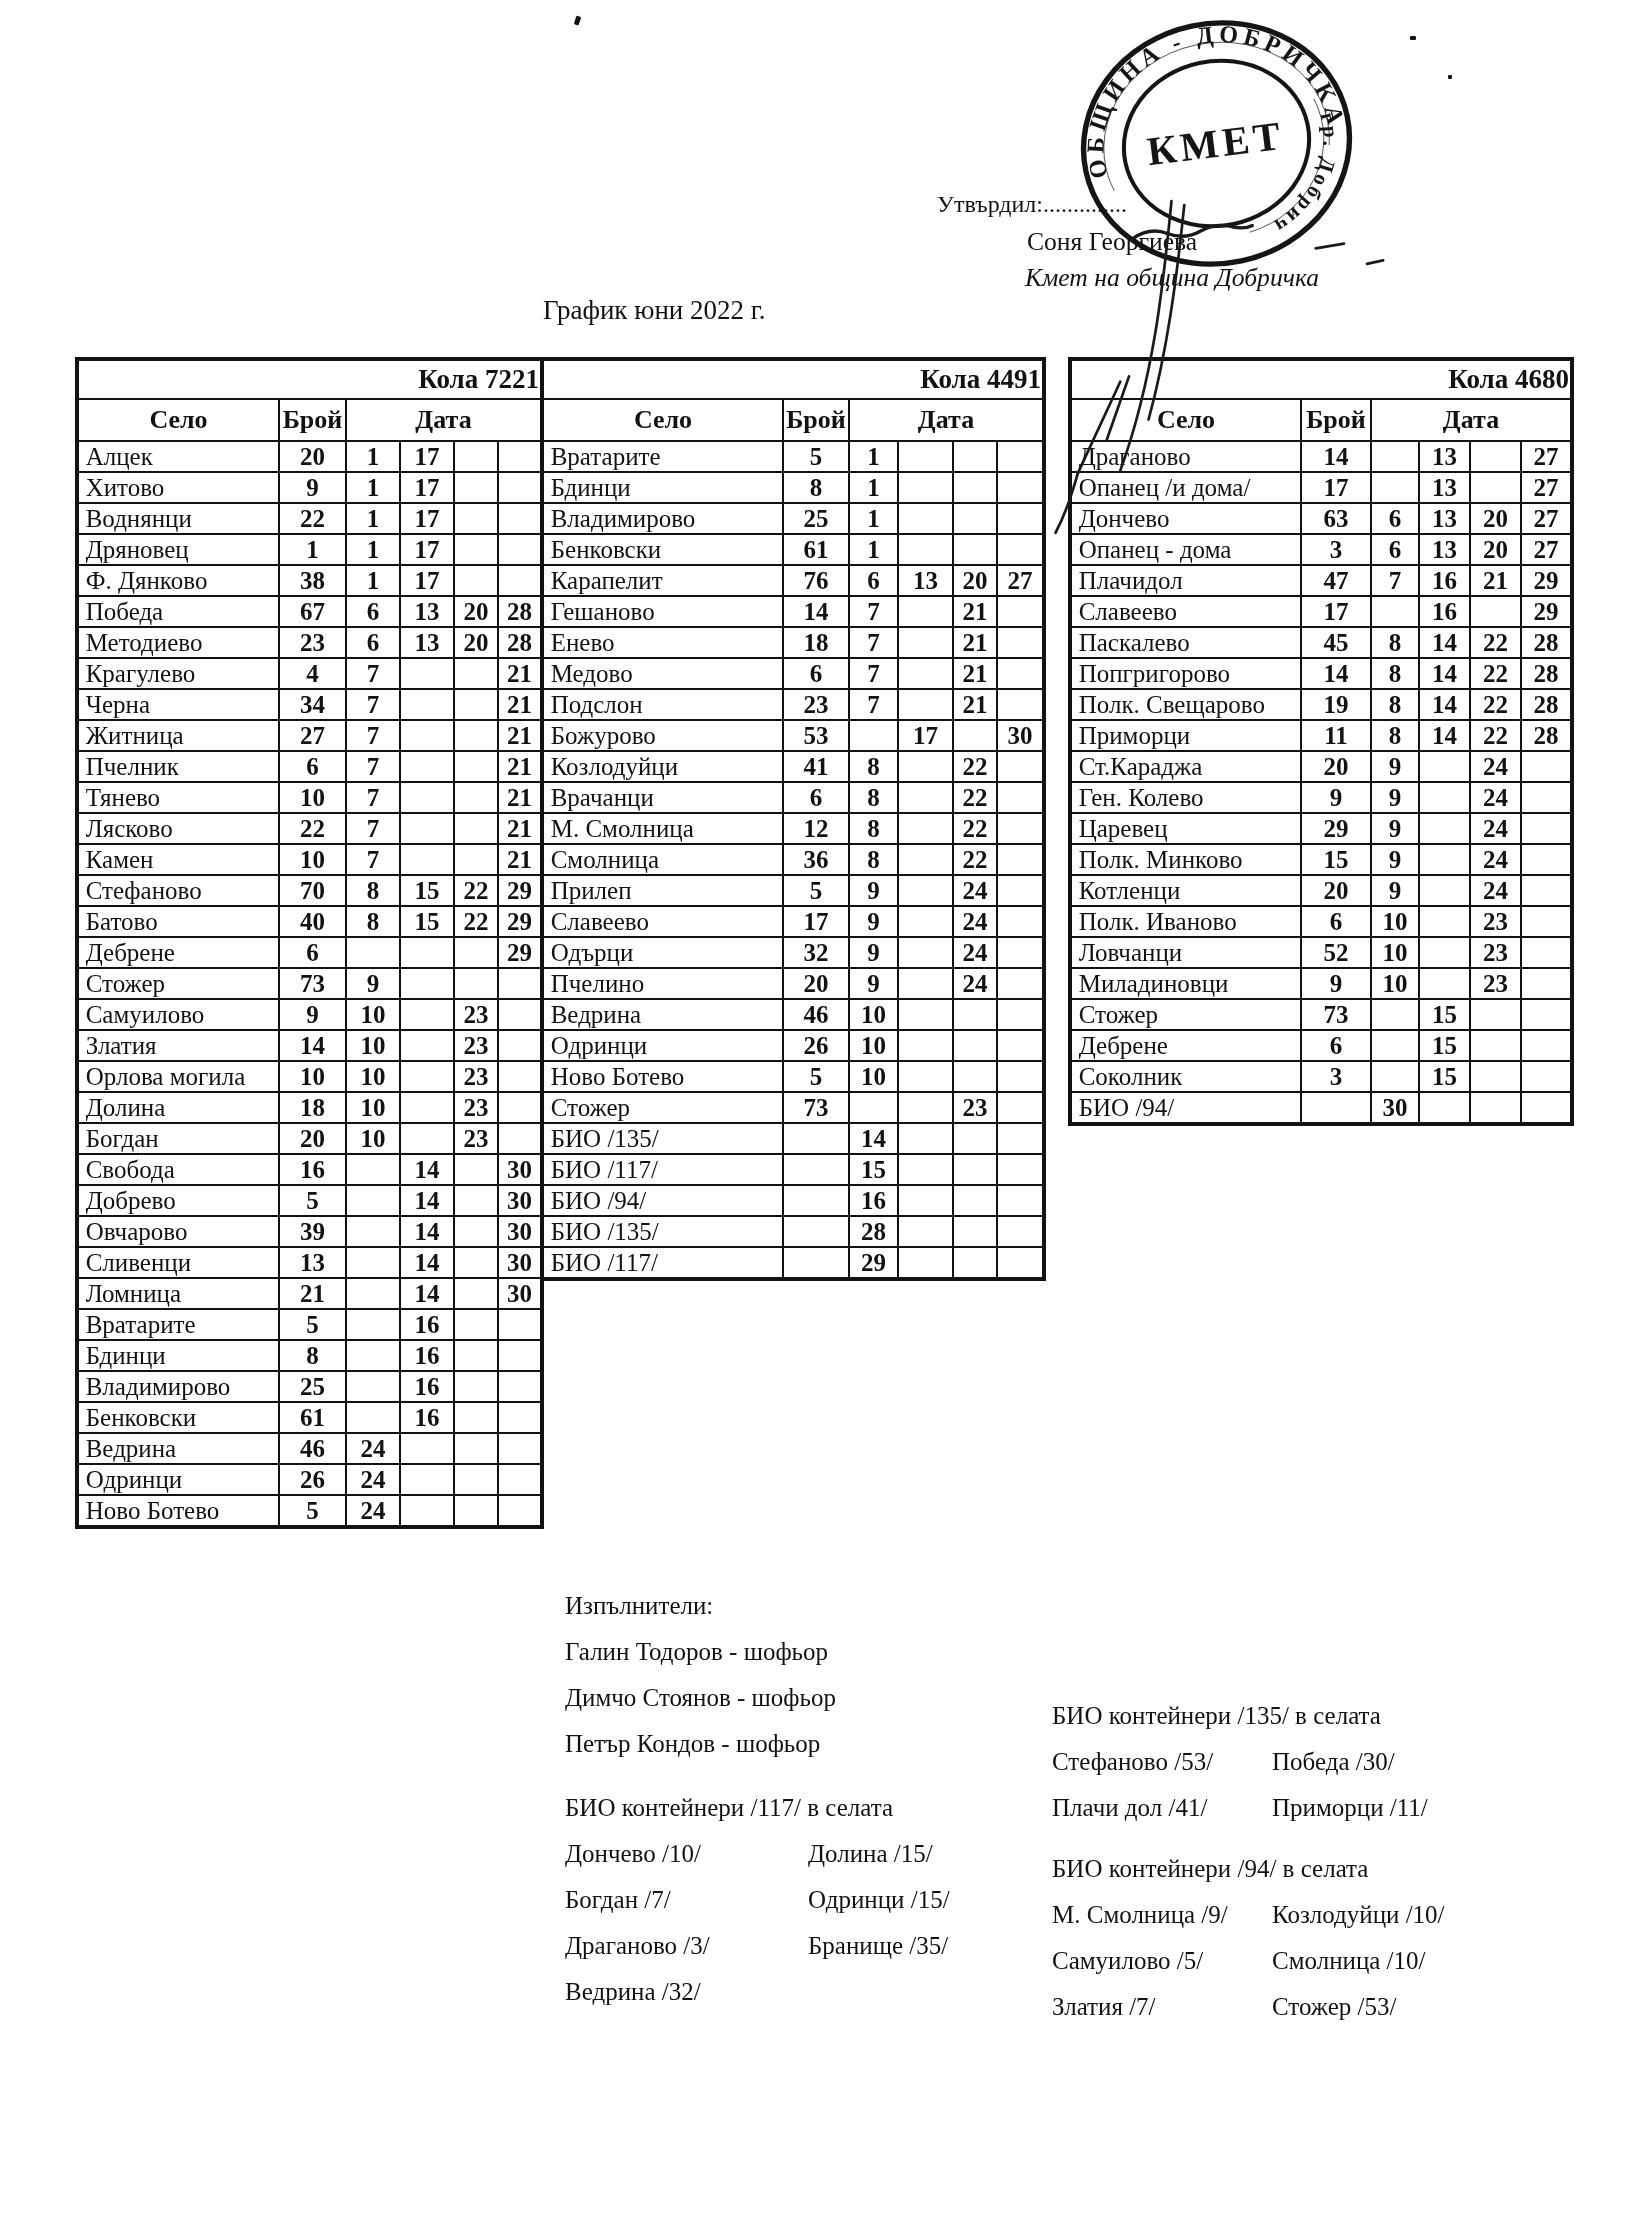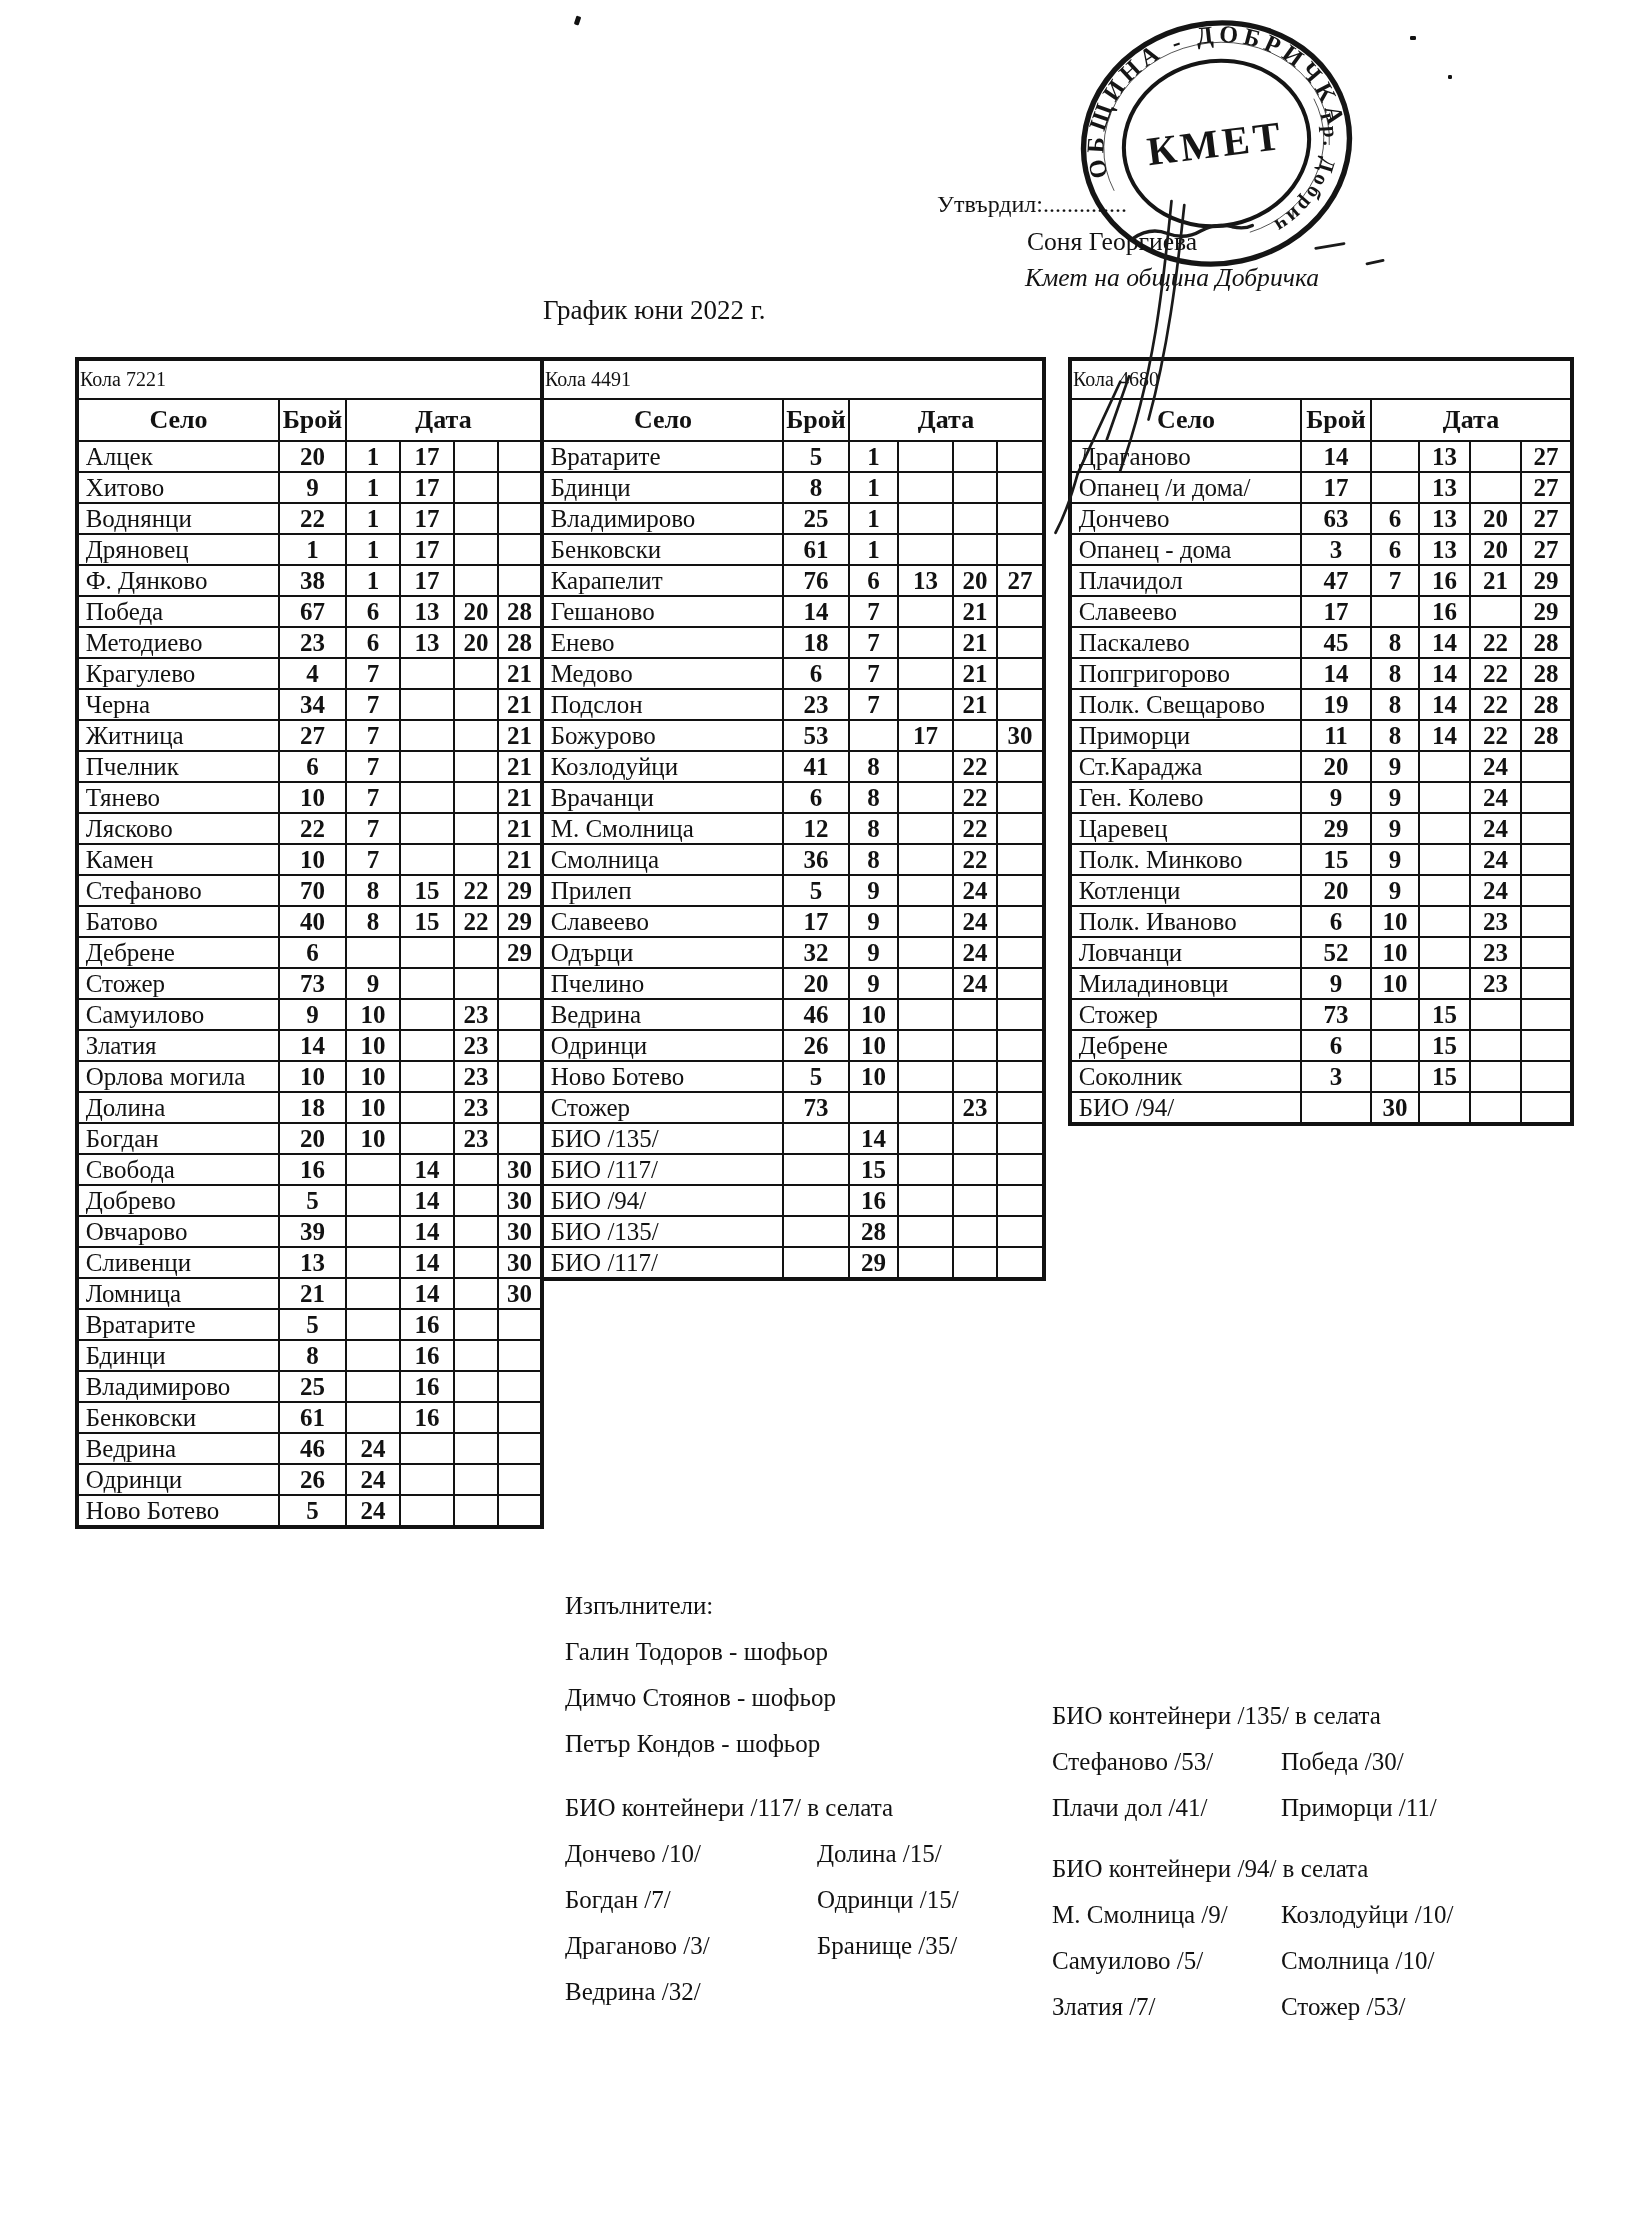--- a/index.html
+++ b/index.html
@@ -11,29 +11,29 @@
   .approve-name{position:absolute;left:1027px;top:227px;font-size:25.6px;white-space:nowrap;}
   .approve-role{position:absolute;left:1025px;top:263px;font-size:25.6px;font-style:italic;white-space:nowrap;}
   .doc-title{position:absolute;left:543px;top:295px;font-size:27px;font-weight:400;white-space:nowrap;}
   .stamp{position:absolute;left:1070px;top:12px;}
   .overlay{position:absolute;left:0;top:0;pointer-events:none;}
   
   .thost{position:absolute;top:357px;}
   #t1{left:75px;} #t2{left:540px;} #t3{left:1042px;margin-left:26px;}
   table.grid{border-collapse:collapse;table-layout:fixed;border:4.7px solid var(--ink);}
   table.grid th, table.grid td{border:2.7px solid var(--ink);overflow:hidden;}
-  th.t-title{height:35px;font-size:20px;font-weight:400;text-align:left;}
+  th.t-title{height:35px;font-size:27px;font-weight:700;text-align:right;}
   th.t-head{height:38px;font-size:26px;font-weight:700;text-align:center;}
   td{height:29px;}
   td.c-village{font-size:25px;text-align:left;padding:0 2.7px 0 6.7px;white-space:nowrap;}
   td.c-count, td.c-date{font-size:25px;font-weight:600;text-align:center;padding:0;}
   
   .txt-block{position:absolute;font-size:25px;line-height:46px;white-space:nowrap;}
   .tb-title{font-size:25px;}
-  .cols{display:flex;gap:9px;}
+  .cols{display:flex;}
   .col1{width:233px;} .col2{width:auto;}
   #exec{left:565px;top:1583px;}
   #bio135{left:1052px;top:1693px;}
   #bio117{left:565px;top:1785px;}
   #bio94{left:1052px;top:1846px;}
   #bio135 .col1,#bio94 .col1{width:220px;}
   #bio117 .col1{width:243px;}
   
   .speck{position:absolute;background:var(--ink);border-radius:1.3px;}
 </style>

